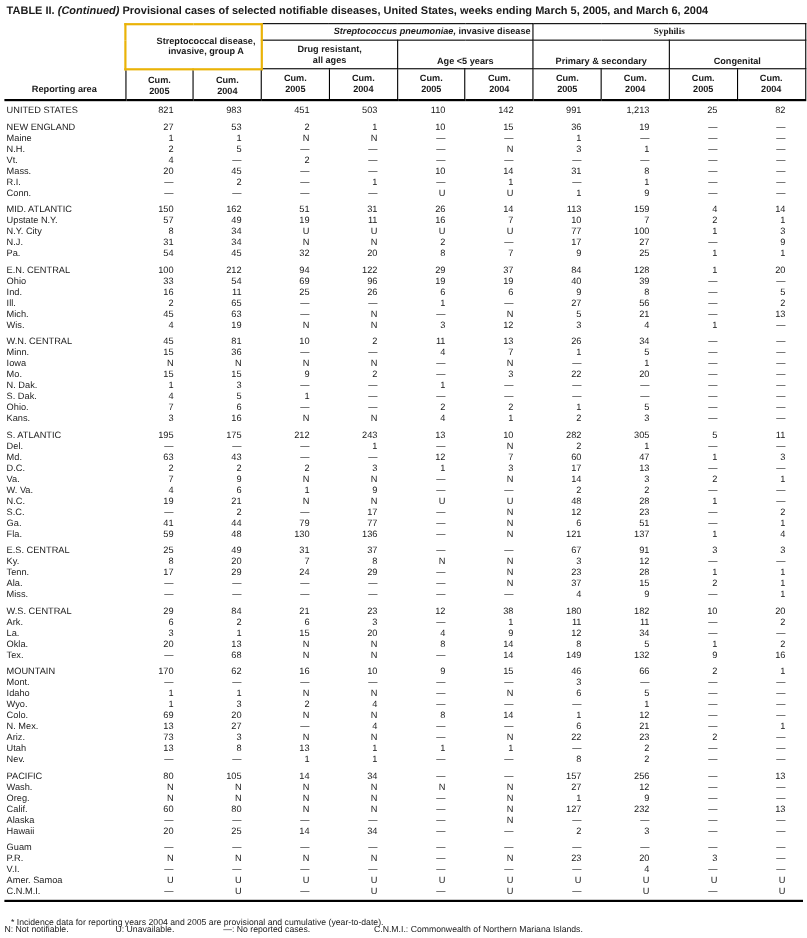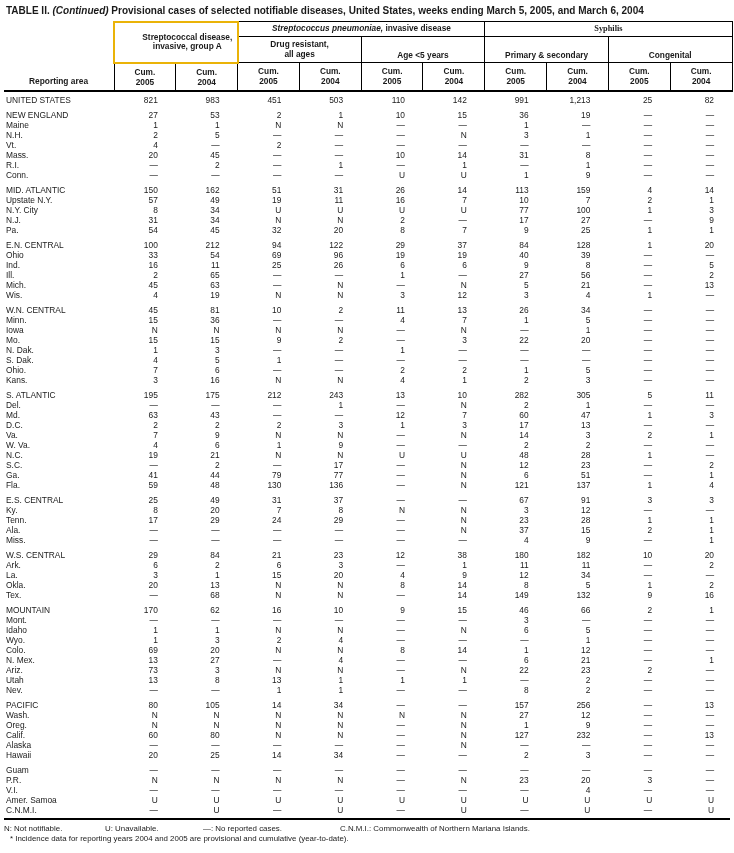--- a/index.html
+++ b/index.html
@@ -30,21 +30,21 @@
     font-weight: bold; font-size: 8.3px; line-height: 9.5px;
     text-align: center; vertical-align: middle; padding: 1px 2px;
   }
   th.h-area {
     text-align: center; vertical-align: bottom;
     border-right: 1px solid #000; border-bottom: 2px solid #000;
     padding-left: 2px; padding-bottom: 3px; font-size: 8.4px;
   }
   th.h-strepa { border: 2px solid #eab308; padding-left: 25px; }
   th.h-strepa .wrapbox { display: inline-block; max-width: 100px; }
-  th.h-pneumo { border: 1px solid #000; height: 12px; }
+  th.h-pneumo { border: 1px solid #000; height: 12px; text-align: right; }
   th.h-pneumo .ital { font-style: italic; }
   th.h-syph  { border: 1px solid #000; font-family: Liberation Serif, serif; }
   th.h-drug, th.h-age5, th.h-prim, th.h-cong { border: 1px solid #000; }
   th.h-drug { height: 23px; }
   th.h-drug .wrapbox { display: inline-block; max-width: 66px; }
   th.h-age5, th.h-prim, th.h-cong { vertical-align: bottom; padding-bottom: 2px; }
   th.h-cum {
     border: 1px solid #000; border-bottom: 2px solid #000;
     height: 24px; line-height: 10px; vertical-align: middle;
   }
@@ -58,21 +58,21 @@
   td.val  { text-align: right; padding-right: 18px; }
   tr.gap td { height: 5px; line-height: 5px; font-size: 1px; }
 
   .footnotes {
     border-top: 2px solid #000;
     margin-top: 3px; margin-left: 1px; margin-right: 1px;
     padding-top: 4px;
     font-size: 7.9px; line-height: 10px;
   }
   .fn-line1 { position: relative; height: 10px; }
-  .fn-line1 span { position: absolute; top: 0; white-space: nowrap; }
+  .fn-line1 span { position: absolute; top: 16px; white-space: nowrap; }
   .fn-n    { left: 0px; }
   .fn-u    { left: 101px; }
   .fn-dash { left: 199px; }
   .fn-cnmi { left: 336px; }
   .fn-line2 { padding-left: 6px; }
 </style>
 </head>
 <body>
 
 <div class="page">

